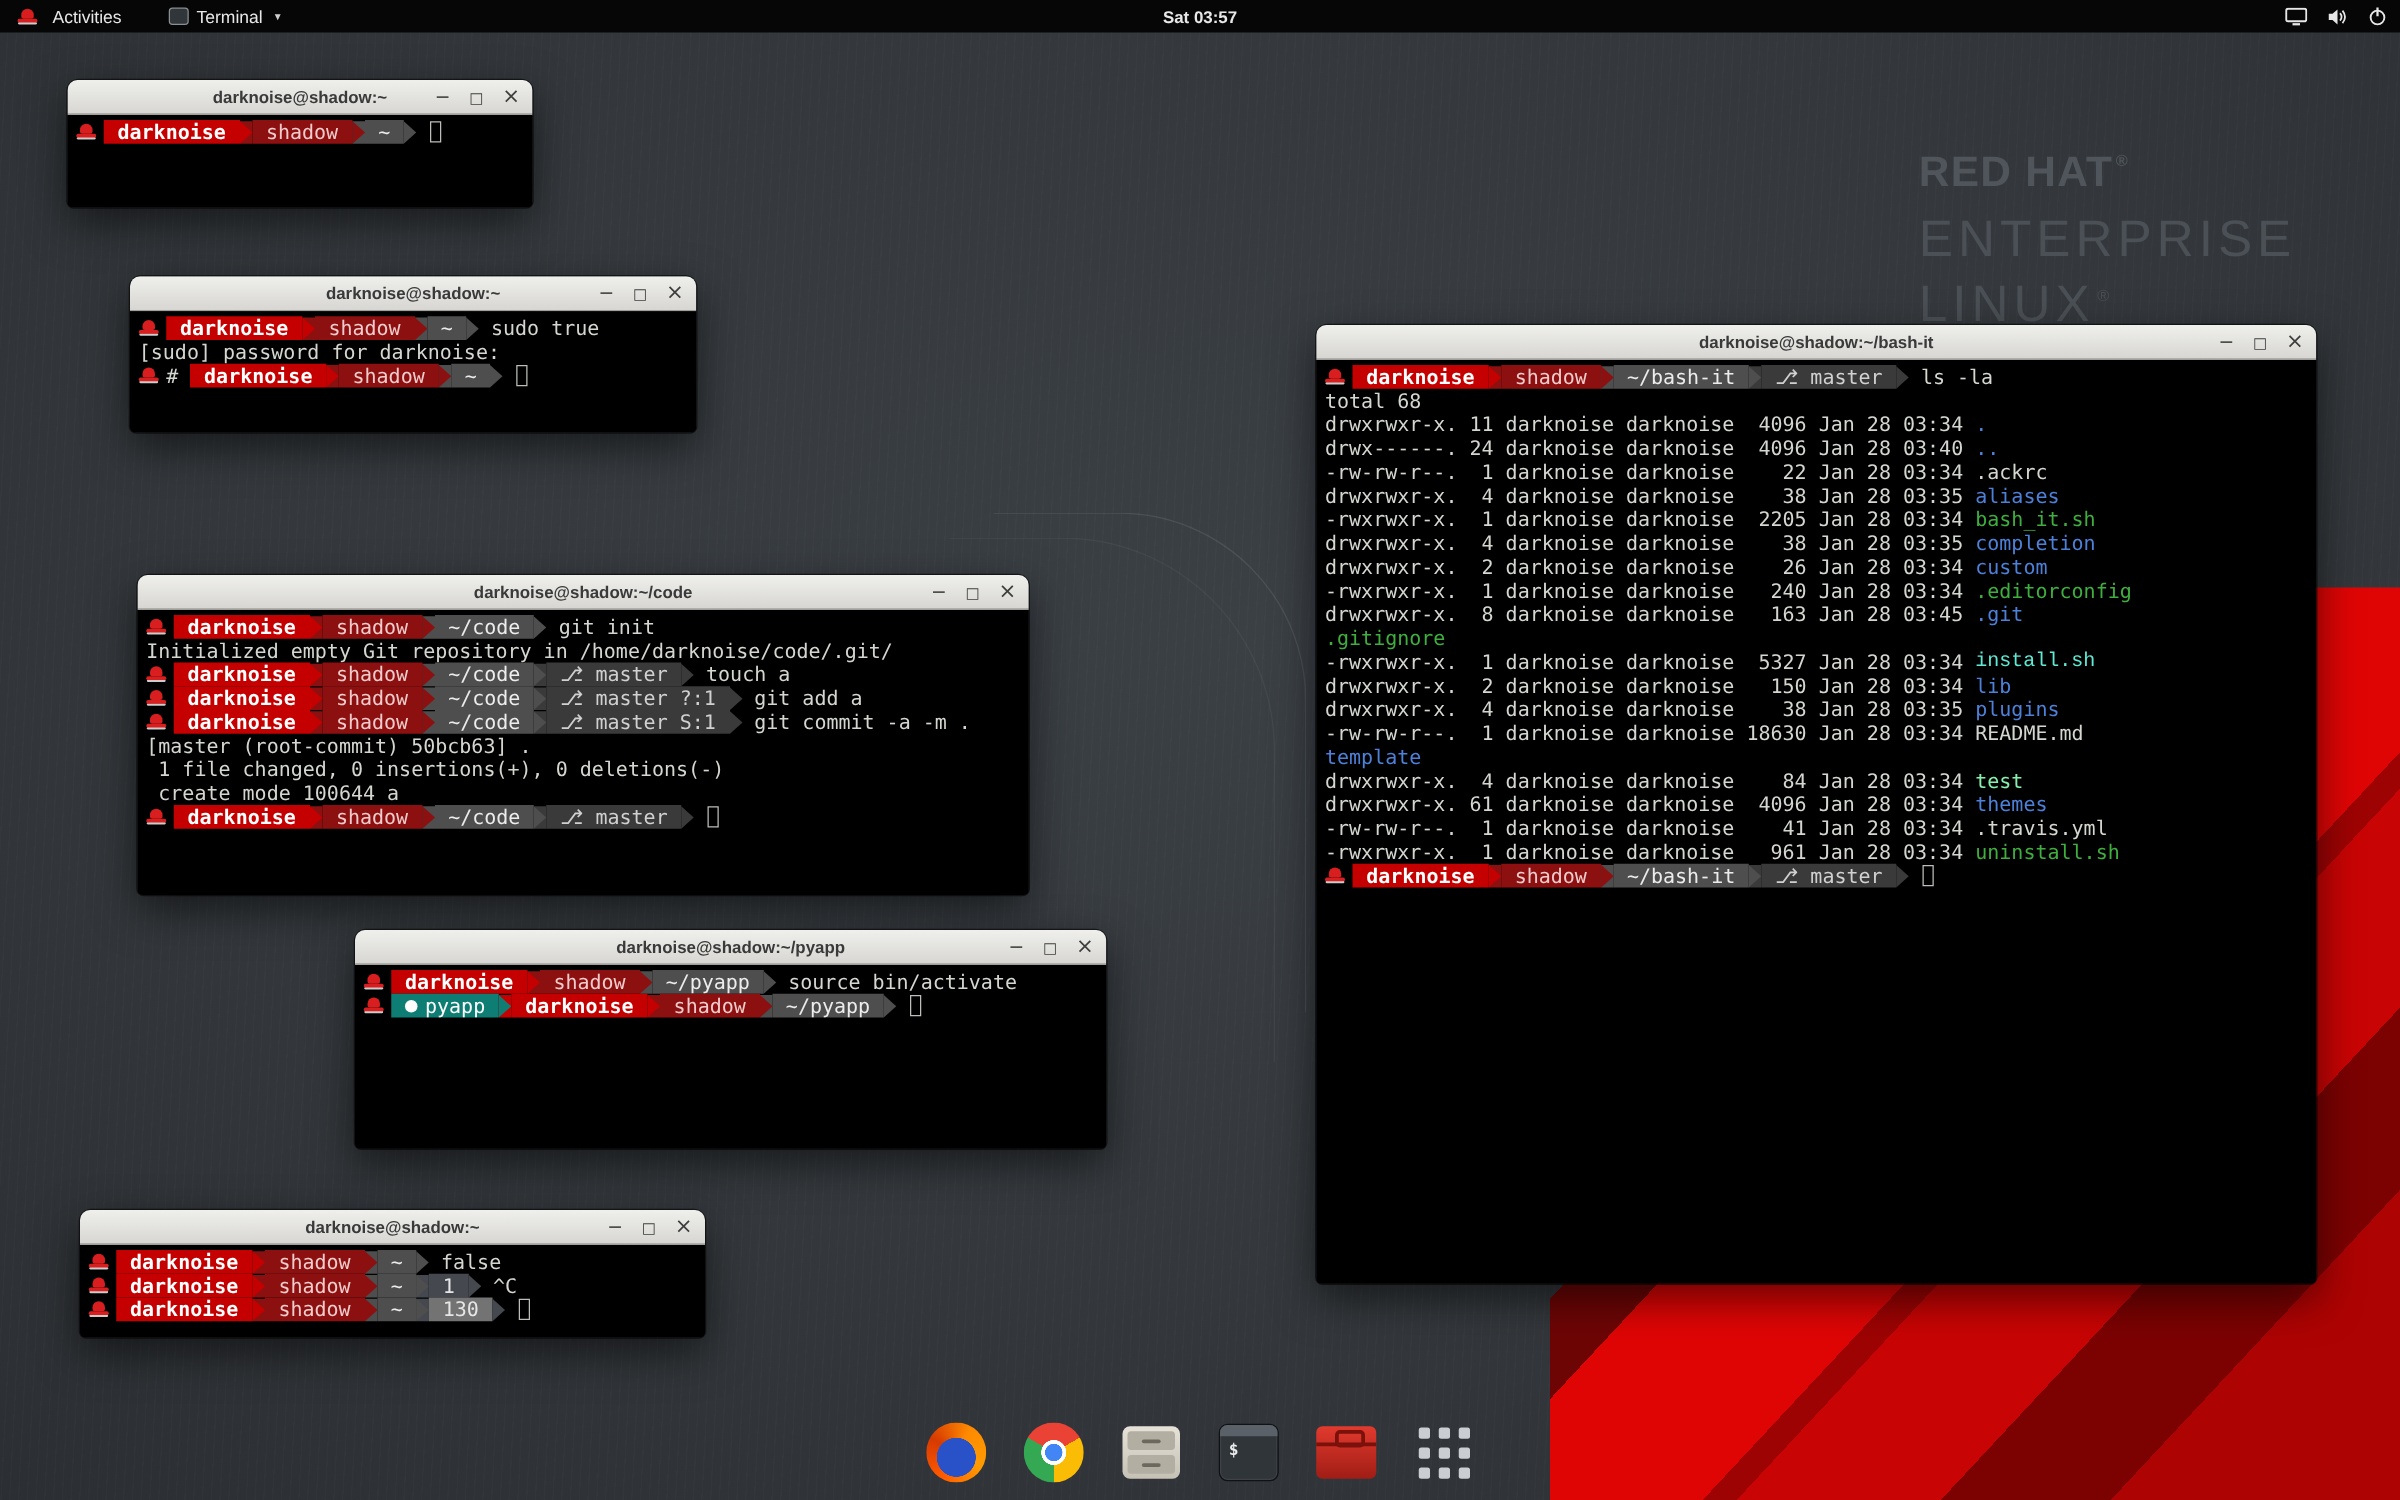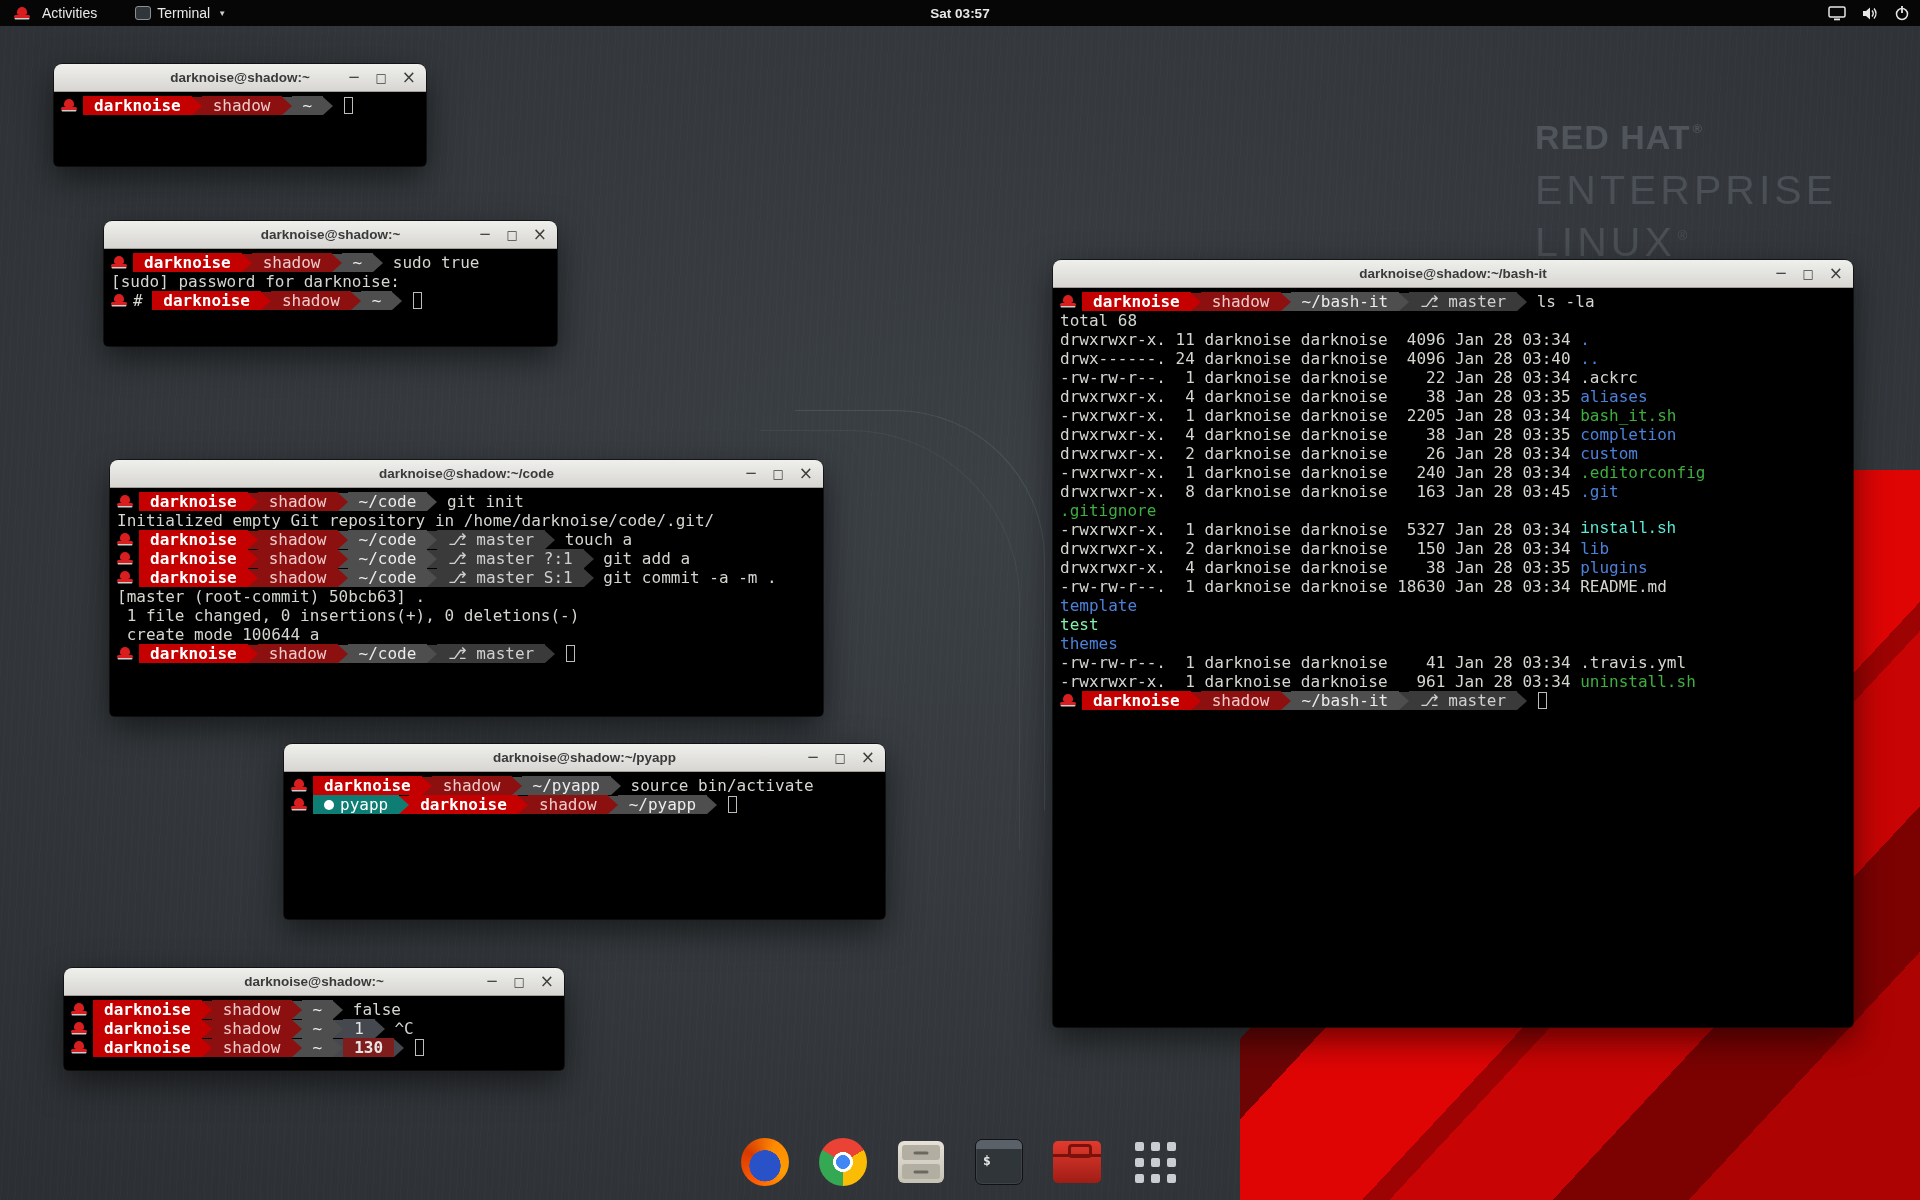--- a/index.html
+++ b/index.html
@@ -346,21 +346,21 @@
           <span class="t-txt"> ^C</span>
         </div>
         <div class="t-line">
           <span class="hat-icon"></span>
           <span class="seg seg-user" style="background: rgb(196, 0, 0); color: rgb(255, 255, 255);">darknoise</span>
           <span class="p-arrow" style="border-left-color: rgb(196, 0, 0); background-color: rgb(140, 16, 16);"></span>
           <span class="seg seg-host" style="background: rgb(140, 16, 16); color: rgb(242, 204, 204);">shadow</span>
           <span class="p-arrow" style="border-left-color: rgb(140, 16, 16); background-color: rgb(78, 78, 78);"></span>
           <span class="seg seg-path" style="background: rgb(78, 78, 78); color: rgb(236, 236, 236);">~</span>
           <span class="p-arrow" style="border-left-color: rgb(78, 78, 78); background-color: rgb(69, 72, 78);"></span>
-          <span class="seg seg-exit" style="background: #7f1d1d; color: rgb(230, 230, 230); font-weight: bold;">130</span>
+          <span class="seg seg-exit" style="background: #737373; color: rgb(230, 230, 230);">130</span>
           <span class="p-arrow" style="border-left-color: rgb(69, 72, 78);"></span>
           <span class="t-txt"> </span>
           <span class="t-cursor"></span>
         </div>
       </div>
   </div>
 
   <div class="window" style="left:1053px; top:260px; width:800px; height:767px">
     <div class="titlebar">
       <span class="tb-title">darknoise@shadow:~/bash-it</span>
@@ -436,23 +436,25 @@
           <span class="t-txt">drwxrwxr-x.  4 darknoise darknoise    38 Jan 28 03:35 </span>
           <span class="t-txt" style="color: rgb(77, 128, 216);">plugins</span>
         </div>
         <div class="t-line">
           <span class="t-txt">-rw-rw-r--.  1 darknoise darknoise 18630 Jan 28 03:34 README.md</span>
         </div>
         <div class="t-line">
           <span class="t-txt" style="color: rgb(77, 128, 216);">template</span>
         </div>
         <div class="t-line">
+          <span class="t-txt">drwxrwxr-x.  4 darknoise darknoise    84 Jan 28 03:34 </span>
           <span class="t-txt" style="color: #86efac;">test</span>
         </div>
         <div class="t-line">
+          <span class="t-txt">drwxrwxr-x. 61 darknoise darknoise  4096 Jan 28 03:34 </span>
           <span class="t-txt" style="color: rgb(77, 128, 216);">themes</span>
         </div>
         <div class="t-line">
           <span class="t-txt">-rw-rw-r--.  1 darknoise darknoise    41 Jan 28 03:34 .travis.yml</span>
         </div>
         <div class="t-line">
           <span class="t-txt">-rwxrwxr-x.  1 darknoise darknoise   961 Jan 28 03:34 </span>
           <span class="t-txt" style="color: rgb(63, 174, 63);">uninstall.sh</span>
         </div>
         <div class="t-line">

